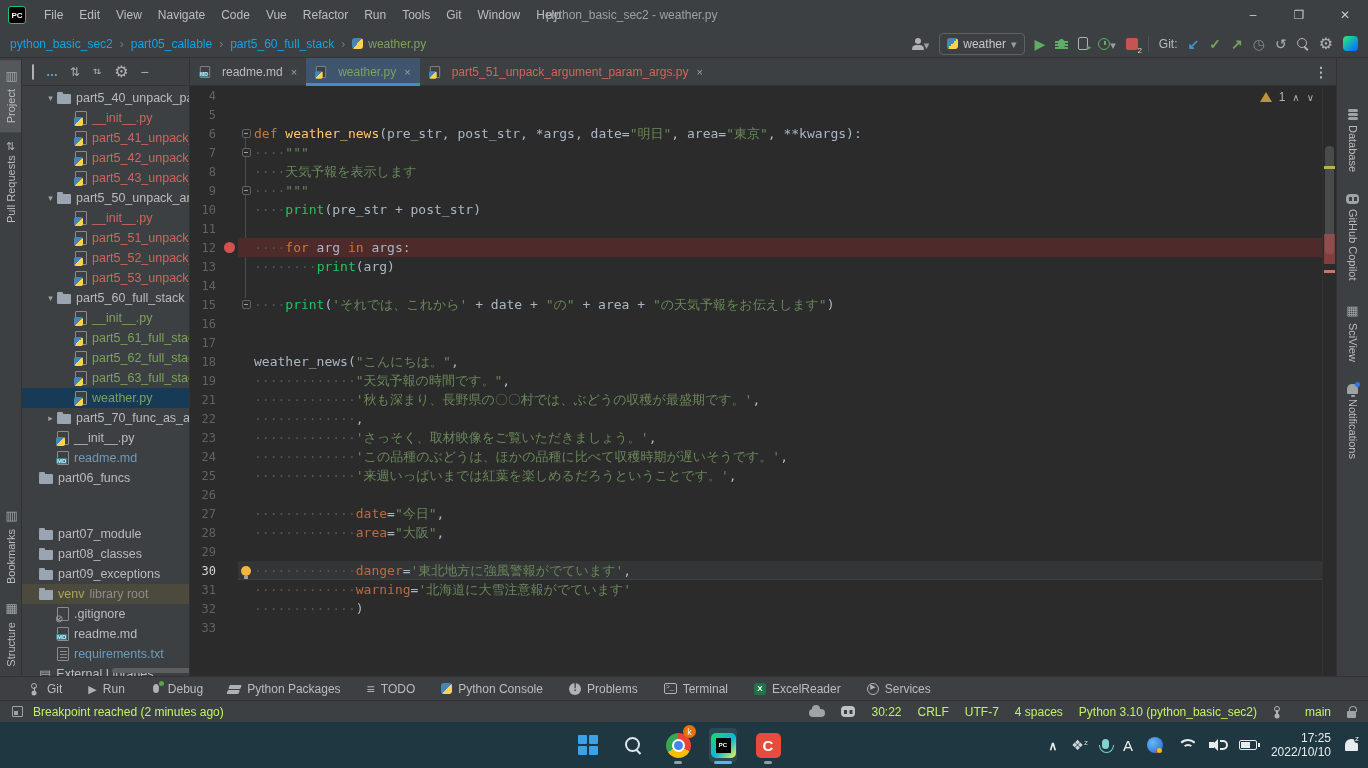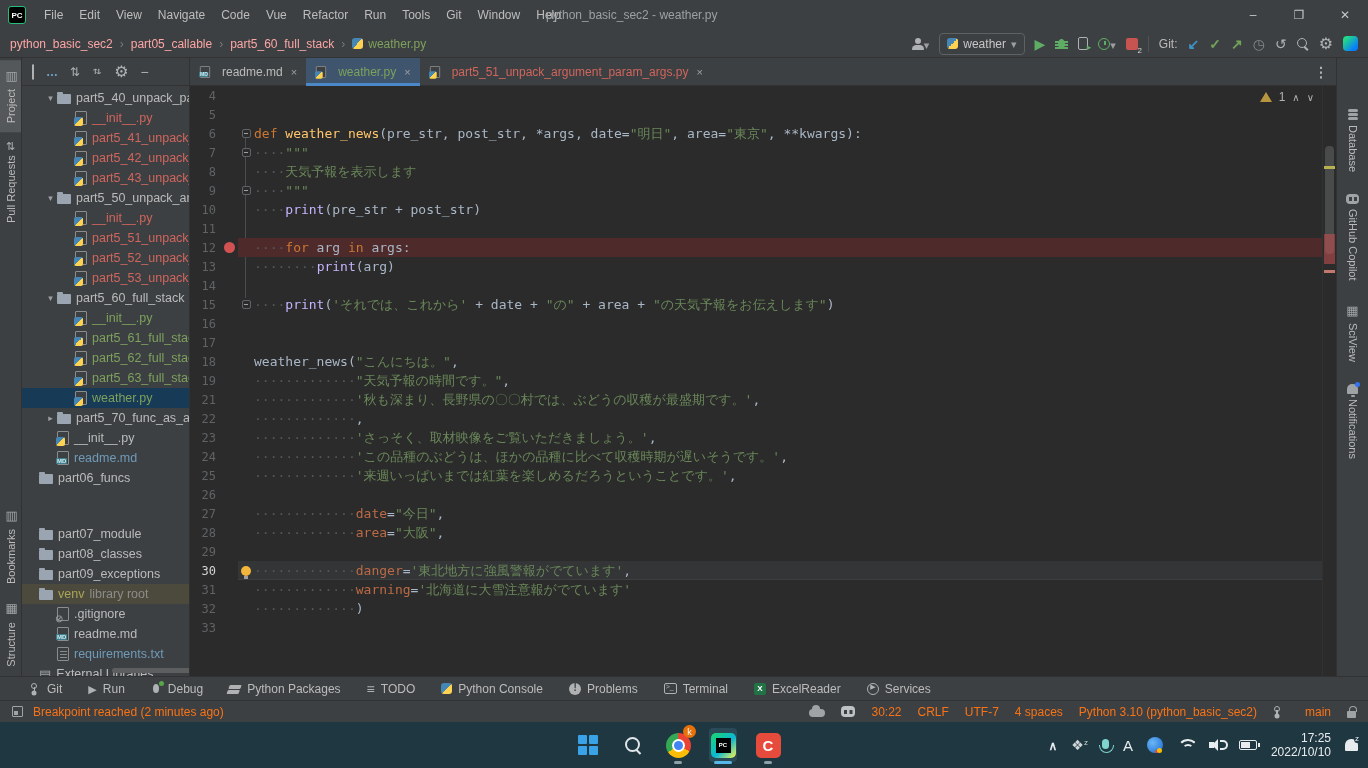--- a/index.html
+++ b/index.html
@@ -15,21 +15,21 @@
   .menu-item { padding:0 8px; line-height:30px; cursor:default; }
   .menu-item::first-letter { text-decoration:underline; }
   #win-title { position:absolute; left:546px; top:0; line-height:30px; color:#9da0a3; }
   #win-controls { position:absolute; right:0; top:0; display:flex; }
   .win-btn { width:46px; height:30px; display:flex; align-items:center; justify-content:center; color:#c7c7c7; font-size:12px; }
 
   
   #toolbar-row { position:absolute; left:0; top:30px; width:100%; height:28px; background:#3d4043;
     border-bottom:1px solid #323232; display:flex; align-items:center; color:#bbb; font-size:12px; }
   #crumbs { display:flex; align-items:center; padding-left:10px; }
-  .crumb { color:#fca5a5; display:flex; align-items:center; }
+  .crumb { color:#0ea5e9; display:flex; align-items:center; }
   .crumb + .crumb::before { content:"›"; color:#787878; padding:0 7px; }
   .crumb.file { color:#7ea15c; }
   #toolbar-right { margin-left:auto; display:flex; align-items:center; gap:10px; padding-right:10px; }
   .tb-ico { color:#afb1b3; font-size:14px; display:inline-flex; align-items:center; }
   .g-play::before  { content:"▶"; color:#5fad65; }
   .g-chevd::before { content:"▾"; color:#9b9d9f; font-size:11px; }
   .g-pull::before  { content:"↙"; color:#3e94c9; font-weight:bold; }
   .g-check::before { content:"✓"; color:#73a25b; font-weight:bold; }
   .g-push::before  { content:"↗"; color:#73a25b; font-weight:bold; }
   .g-clock::before { content:"◷"; color:#808487; }
@@ -122,21 +122,21 @@
   #code-lines { position:absolute; left:0; top:0; right:14px; }
   .cl { height:19px; display:flex; align-items:center; }
   .ln { width:30px; flex:none; text-align:right; color:#606366; font-size:12px; padding-right:4px; }
   .ln.bright { color:#d4d4d4; }
   .gslot { width:18px; flex:none; display:flex; align-items:center; justify-content:center; height:100%; }
   .fslot { width:16px; flex:none; display:flex; align-items:center; justify-content:center; height:100%; }
   .codetx { flex:1; white-space:pre; height:100%; display:flex; align-items:center; min-width:0; }
   .hl-break .fslot, .hl-break .codetx { background:#4e2a2a; }
   .hl-current .fslot, .hl-current .codetx { background:#333537; box-shadow:inset 0 -1px 0 #3d4043; }
   .s-kw { color:#cc7832; } .s-fn { color:#ffc66d; } .s-str { color:#6a8759; }
-  .s-bi { color:#c4b5fd; } .s-na { color:#bc6a45; } .s-pl { color:#a9b7c6; } .s-ws { color:#54585b; }
+  .s-bi { color:#22c55e; } .s-na { color:#bc6a45; } .s-pl { color:#a9b7c6; } .s-ws { color:#54585b; }
   .bp { width:11px; height:11px; border-radius:50%; background:#d25252; }
   .bulb { width:10px; height:10px; border-radius:50%; background:#f2b63d; position:relative; }
   .bulb::after { content:""; position:absolute; left:3px; bottom:-3px; width:4px; height:3px; background:#9e9e9e; }
   .fold { width:9px; height:9px; border:1px solid #606366; border-radius:2px; background:#2b2b2b; position:relative; }
   .fold::after { content:""; position:absolute; left:1.5px; top:3px; width:4px; height:1px; background:#9da0a3; }
   #fold-guide { position:absolute; left:55px; top:52px; width:1px; height:160px; background:#4a4d4f; }
   #inspect-widget { position:absolute; right:22px; top:4px; display:flex; align-items:center; gap:7px; color:#afb1b3; font-size:12px; font-family:"Liberation Sans",sans-serif; }
   .warn-tri { width:0; height:0; border-left:6px solid transparent; border-right:6px solid transparent; border-bottom:10px solid #b8963f; }
   .g-up::before { content:"∧"; font-size:10px; } .g-down::before { content:"∨"; font-size:10px; }
   #err-stripe { position:absolute; right:0; top:0; bottom:0; width:14px; background:#2b2b2b; border-left:1px solid #323232; }
@@ -162,21 +162,21 @@
   .ic-problem { width:12px; height:12px; border-radius:50%; background:#afb1b3; position:relative; }
   .ic-problem::after { content:"!"; position:absolute; left:4.5px; top:-1px; color:#3d4043; font-size:10px; font-weight:bold; }
   .ic-term { width:13px; height:11px; border:1px solid #afb1b3; border-radius:2px; position:relative; }
   .ic-term::after { content:">_"; position:absolute; left:1px; top:-1px; font-size:7px; color:#afb1b3; }
   .ic-excel { width:12px; height:12px; background:#217346; border-radius:2px; color:#fff; font-size:8px; font-weight:bold; display:flex; align-items:center; justify-content:center; }
   .ic-services { width:12px; height:12px; border:1.5px solid #afb1b3; border-radius:50%; position:relative; }
   .ic-services::after { content:"▶"; position:absolute; left:2.5px; top:-1px; font-size:7px; color:#afb1b3; }
 
   
   #statusbar { position:absolute; left:0; top:700px; width:100%; height:22px; background:#3d4043; border-top:1px solid #323232;
-    display:flex; align-items:center; font-size:12px; color:#f97316; padding:0 12px; }
+    display:flex; align-items:center; font-size:12px; color:#bef264; padding:0 12px; }
   .ic-twgrid { width:11px; height:11px; border:1px solid #9fa3a6; border-radius:1px; position:relative; margin-right:10px; }
   .ic-twgrid::after { content:""; position:absolute; left:1px; bottom:1px; width:4px; height:4px; background:#9fa3a6; }
   #status-right { margin-left:auto; display:flex; align-items:center; gap:16px; }
   .ic-cloud { width:16px; height:8px; background:#9fa3a6; border-radius:5px; position:relative; margin-top:3px; }
   .ic-cloud::before { content:""; position:absolute; left:3px; top:-4px; width:8px; height:8px; border-radius:50%; background:#9fa3a6; }
   .ic-copilot2 { width:14px; height:11px; border-radius:4px; background:#bfc2c4; position:relative; }
   .ic-copilot2::after { content:""; position:absolute; left:3px; top:3.5px; width:2.5px; height:4px; background:#3d4043; box-shadow:5.5px 0 #3d4043; }
   .ic-lock { width:9px; height:7px; background:#9fa3a6; border-radius:1px; position:relative; margin-top:5px; }
   .ic-lock::before { content:""; position:absolute; left:1.5px; top:-5px; width:6px; height:5px; border:1.5px solid #9fa3a6; border-bottom:none; border-radius:4px 4px 0 0; }
 

